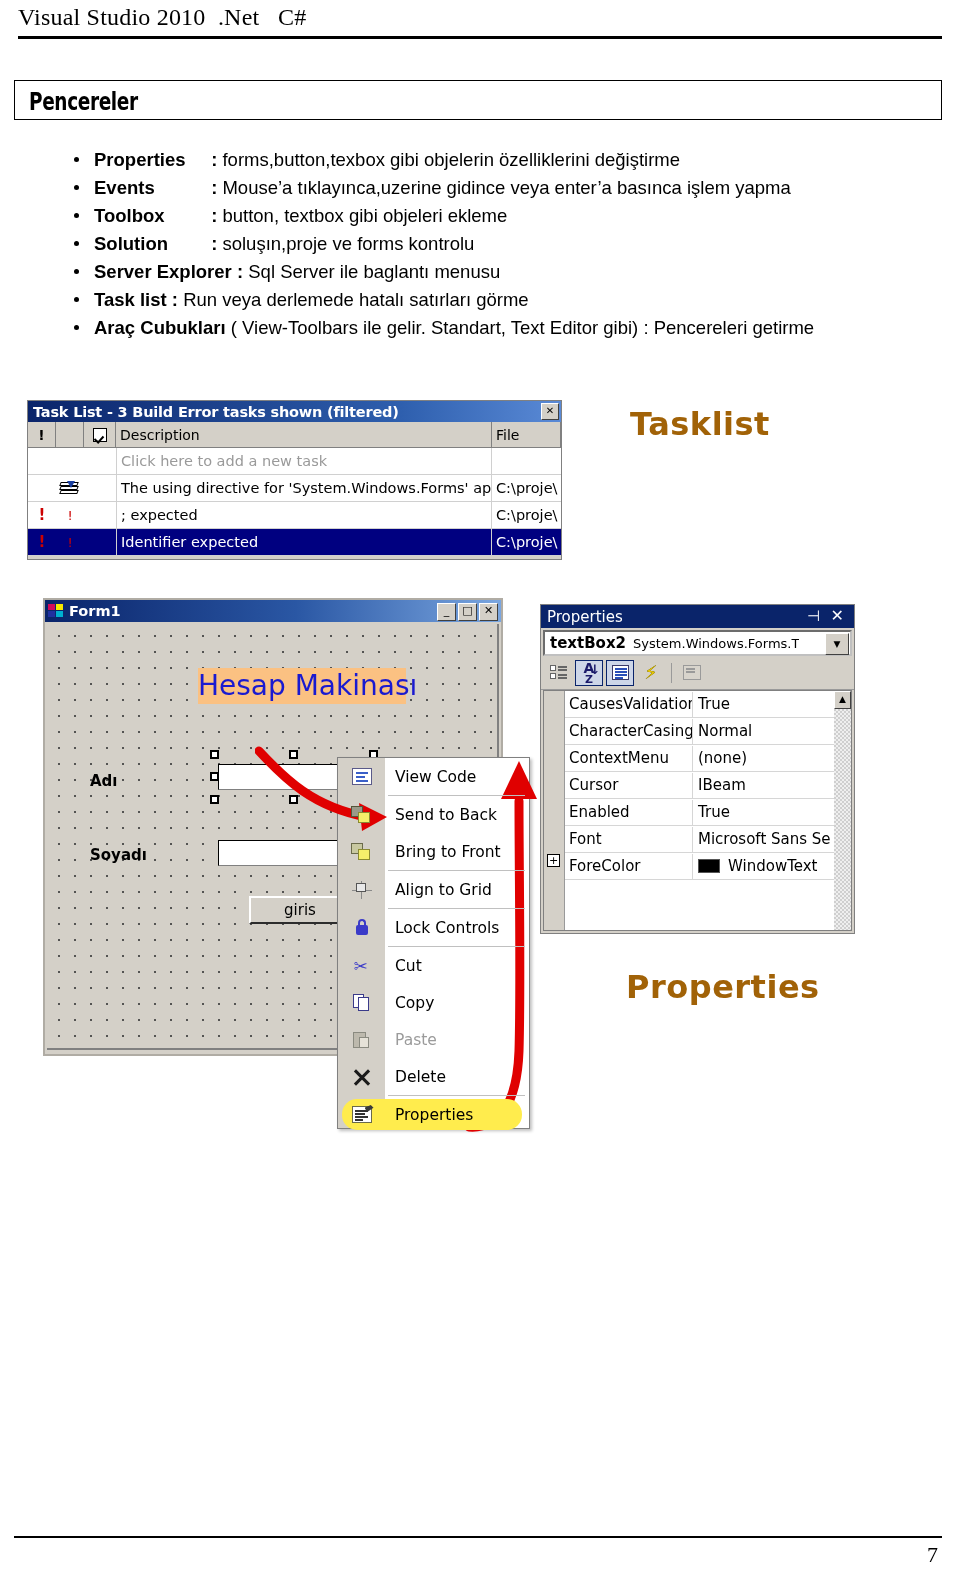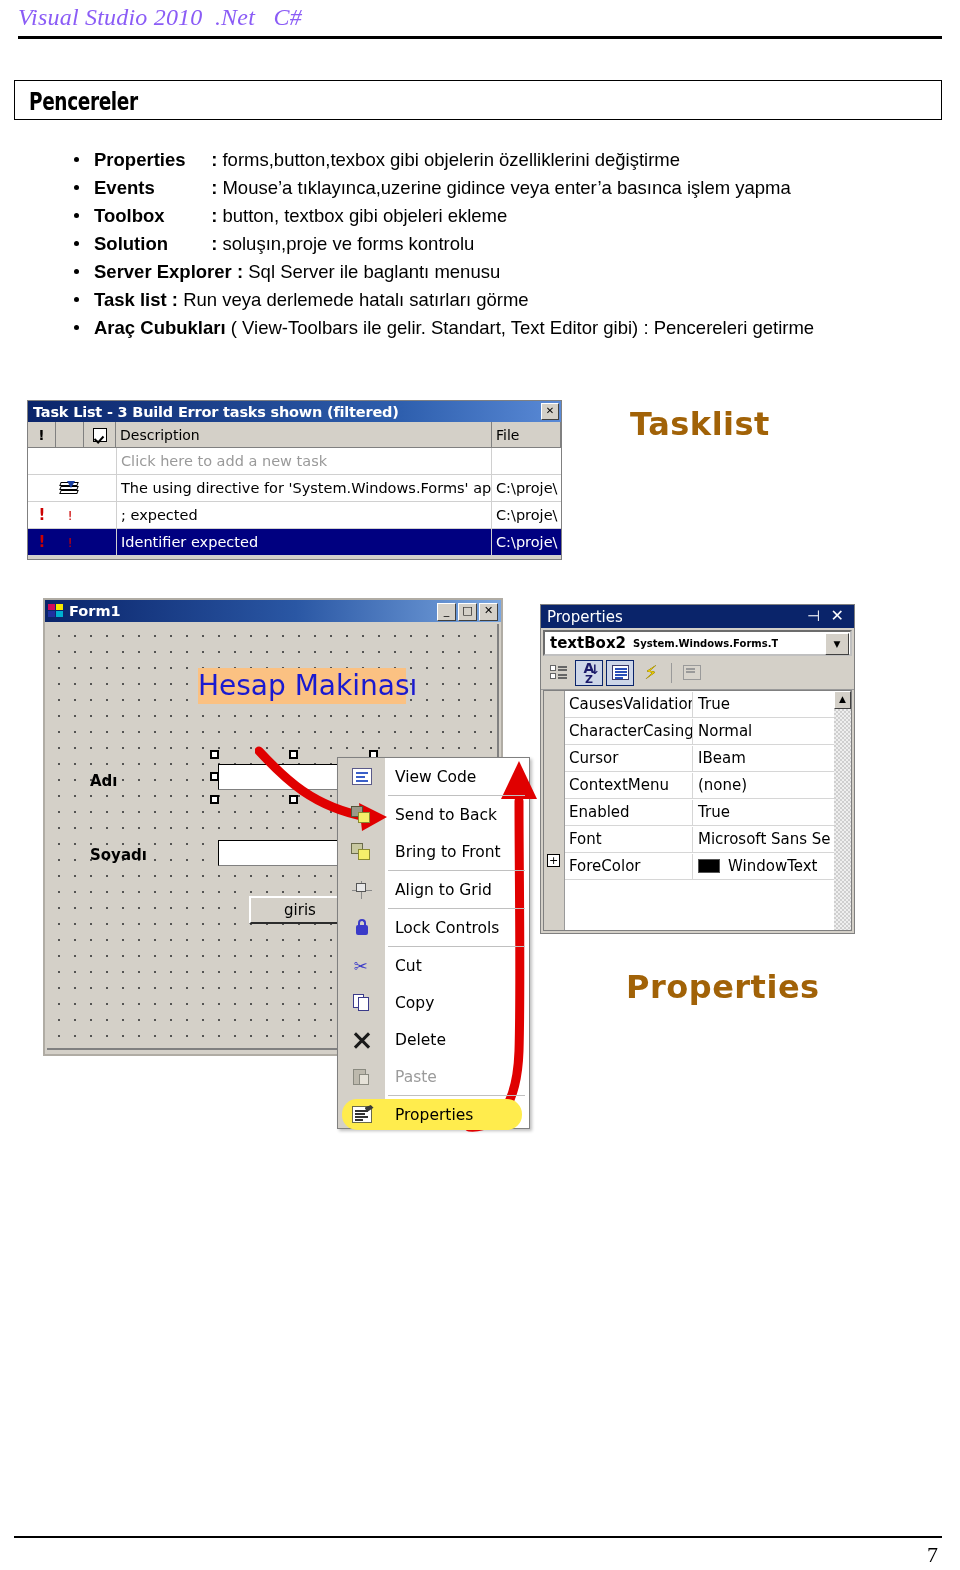--- a/index.html
+++ b/index.html
@@ -3,22 +3,22 @@
 <meta charset="utf-8">
 <style>
   html,body{margin:0;padding:0;}
   body{
     width:960px;height:1570px;background:#fff;position:relative;
     font-family:"Liberation Sans",sans-serif;-webkit-font-smoothing:none;
   }
   
   #doc-header{position:absolute;left:18px;top:4px;width:924px;}
   #doc-header-title{
-    font-family:"Liberation Serif",serif;font-size:24px;color:#8b5cf6;
-    letter-spacing:.2px;white-space:pre;font-style:italic;
+    font-family:"Liberation Serif",serif;font-size:24px;color:#000000;
+    letter-spacing:.2px;white-space:pre;
   }
   #doc-header-rule{position:absolute;left:18px;top:36px;width:924px;height:0;
     border-top:3px solid #000;}
   
   #section-box{position:absolute;left:14px;top:80px;width:928px;height:40px;
     border:1px solid #000;background:#fff;box-sizing:border-box;}
   #section-title{position:absolute;left:14px;top:6px;font-size:25px;font-weight:bold;
     font-family:"DejaVu Sans",sans-serif;transform:scaleX(.74);transform-origin:left center;
     letter-spacing:-0.5px;color:#000;}
   
@@ -193,21 +193,21 @@
     background:#d4d0c8;border:1px solid #808080;box-sizing:border-box;
     font-family:"DejaVu Sans",sans-serif;}
   #props-titlebar{height:23px;background:#0a246a;display:flex;align-items:center;
     position:relative;}
   #props-title{color:#fff;font-size:15px;padding-left:6px;}
   #props-pin{position:absolute;right:34px;top:4px;color:#fff;font-size:15px;line-height:15px;}
   #props-close{position:absolute;right:10px;top:3px;color:#fff;font-size:16px;line-height:16px;}
   #props-combo{position:relative;margin:2px 2px 0 2px;height:26px;background:#fff;
     border:2px inset #c0c0c0;display:flex;align-items:center;box-sizing:border-box;}
   #props-combo-obj{font-size:15px;font-weight:bold;padding-left:5px;white-space:nowrap;}
-  #props-combo-type{font-size:10px;padding-left:7px;white-space:nowrap;overflow:hidden;font-weight:bold;}
+  #props-combo-type{font-size:13px;padding-left:7px;white-space:nowrap;overflow:hidden;}
   #props-combo-arrow{position:absolute;right:1px;top:1px;width:22px;height:20px;background:#d4d0c8;
     border:1px solid #fff;border-right-color:#404040;border-bottom-color:#404040;
     font-size:9px;line-height:20px;text-align:center;}
   #props-toolbar{height:33px;display:flex;align-items:center;gap:3px;padding-left:3px;
     background:#d4d0c8;border-bottom:1px solid #9a9a9a;}
   .pt-btn{width:28px;height:26px;display:flex;align-items:center;justify-content:center;
     box-sizing:border-box;background:#d4d0c8;}
   .pt-btn.active{border:1px solid #0a246a;background:#cdd6e8;}
   .pt-sep{width:1px;height:20px;background:#9a9a9a;margin:0 3px;}
   .g-cat{width:17px;height:15px;position:relative;}
@@ -449,37 +449,37 @@
       </div>
       <div class="cm-item">
         <span class="cm-ico">
           <span class="g-copy">
             <s></s>
             <s></s>
           </span>
         </span>
         <span class="cm-label">Copy</span>
       </div>
-      <div class="cm-item">
-        <span class="cm-ico">
-          <span class="g-del">
-            <s></s>
-            <s></s>
-          </span>
-        </span>
-        <span class="cm-label">Delete</span>
-      </div>
       <div class="cm-item disabled">
         <span class="cm-ico">
           <span class="g-paste">
             <b></b>
             <i></i>
           </span>
         </span>
         <span class="cm-label">Paste</span>
+      </div>
+      <div class="cm-item">
+        <span class="cm-ico">
+          <span class="g-del">
+            <s></s>
+            <s></s>
+          </span>
+        </span>
+        <span class="cm-label">Delete</span>
       </div>
       <div class="cm-sep"></div>
       <div class="cm-item highlight">
         <span class="cm-hl"></span>
         <span class="cm-ico">
           <span class="g-props">
             <i></i>
             <i></i>
             <i></i>
             <i></i>
@@ -545,29 +545,29 @@
             <span>True</span>
           </div>
         </div>
         <div class="pr-row">
           <div class="pr-name">CharacterCasing</div>
           <div class="pr-val">
             <span>Normal</span>
           </div>
         </div>
         <div class="pr-row">
+          <div class="pr-name">ContextMenu</div>
+          <div class="pr-val">
+            <span>(none)</span>
+          </div>
+        </div>
+        <div class="pr-row">
           <div class="pr-name">Cursor</div>
           <div class="pr-val">
             <span>IBeam</span>
-          </div>
-        </div>
-        <div class="pr-row">
-          <div class="pr-name">ContextMenu</div>
-          <div class="pr-val">
-            <span>(none)</span>
           </div>
         </div>
         <div class="pr-row">
           <div class="pr-name">Enabled</div>
           <div class="pr-val">
             <span>True</span>
           </div>
         </div>
         <div class="pr-row">
           <div class="pr-name">Font</div>

